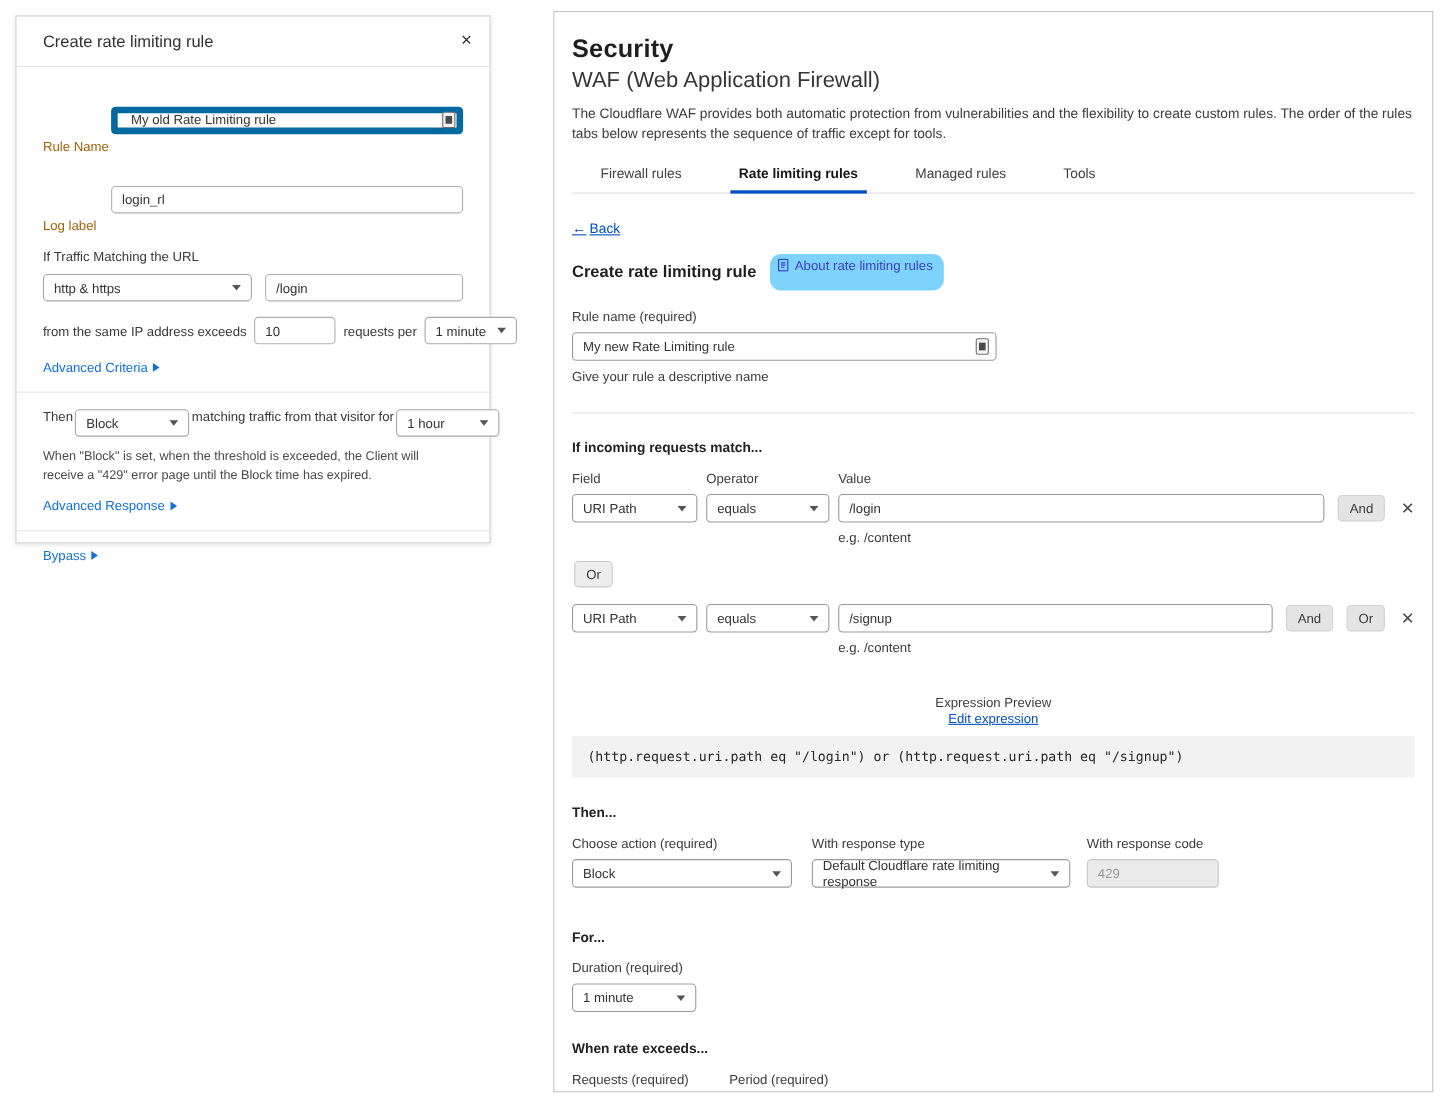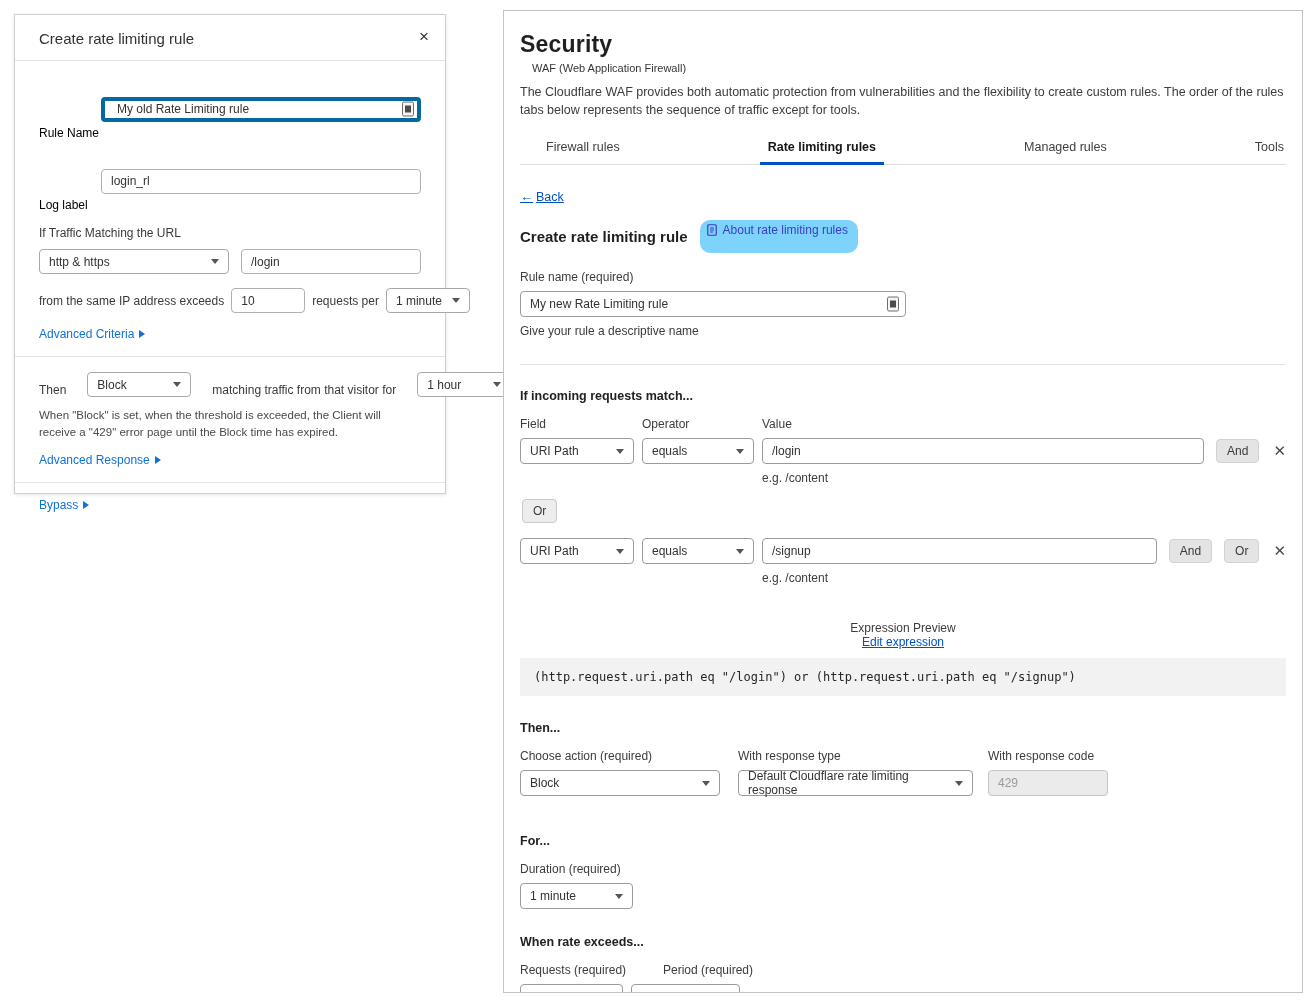--- a/index.html
+++ b/index.html
@@ -18,27 +18,27 @@
   }
   .dialog-header {
     padding:15px 16px 13px 24px; display:flex; justify-content:space-between; align-items:flex-start;
     border-bottom:1px solid #e4e4e4;
   }
   .dialog-title { font-size:15px; color:#313131; }
   .dialog-close { font-size:17px; line-height:14px; color:#333; cursor:pointer; }
   .dialog-body { flex:1; padding:17px 24px 0 24px; font-size:12px; color:#3a3a3a; }
   .section-title { font-weight:bold; color:#222; margin-bottom:13px; }
   .frow { display:flex; align-items:center; margin-bottom:10px; }
-  .frow .flabel { width:62px; flex:none; color:#000000;margin-top:48px; }
+  .frow .flabel { width:62px; flex:none; color:#a16207;margin-top:48px; }
   .tinput {
     height:25px; border:1px solid #b0b0b0; border-radius:4px; padding:0 26px 0 9px;
     font-size:12px; font-family:"Liberation Sans",sans-serif; color:#333; width:100%; background:#fff; outline:none;
   }
   .tinput.plain { padding-right:9px; }
-  .tinput.focused { border:4px solid #0369a1;padding-left:12px; }
+  .tinput.focused { border:6px solid #0369a1;padding-left:12px; }
   .input-wrap { position:relative; flex:1; }
   .autofill {
     position:absolute; right:7px; top:50%; transform:translateY(-50%);
     width:12px; height:15px; border:1px solid #6d6d6d; border-radius:2px; background:#f4f4f4;
     display:flex; align-items:center; justify-content:center;
   }
   .autofill::after { content:""; width:6px; height:7px; background:#4a4a4a; }
   .select {
     height:25px; border:1px solid #a8a8a8; border-radius:4px; background:#fff;
     display:flex; align-items:center; justify-content:space-between; padding:0 9px;
@@ -47,39 +47,39 @@
   .caret { width:0; height:0; border-left:4px solid transparent; border-right:4px solid transparent; border-top:5px solid #555; flex:none; margin-left:6px; }
   .match-label { margin:14px 0 9px; }
   .url-row { display:flex; gap:12px; margin-bottom:14px; }
   .url-row .select { width:190px; flex:none; }
   .exceeds-row { display:flex; align-items:center; gap:7px; margin-bottom:14px; white-space:nowrap; }
   .exceeds-row .tinput.small { width:74px; flex:none; }
   .exceeds-row .select.small { width:84px; flex:none; }
   .blue-link { color:#1071d9; font-size:12px; cursor:pointer; display:inline-flex; align-items:center; }
   .tri { display:inline-block; width:0; height:0; border-top:4px solid transparent; border-bottom:4px solid transparent; border-left:6px solid currentColor; margin-left:5px; }
   .dlg-divider { border:none; border-top:1px solid #e4e4e4; margin:15px -24px 15px -24px; }
-  .then-row { display:flex; align-items:flex-end; gap:21px; white-space:nowrap; margin-bottom:10px; }
+  .then-row { display:flex; align-items:flex-start; gap:2px; white-space:nowrap; margin-bottom:10px; }
   .then-row .select.action { width:104px; flex:none; }
   .then-row .select.dur { width:94px; flex:none; }
   .note { font-size:11.5px; color:#4a4a4a; line-height:1.45; margin:2px 0 13px; }
   .dialog-footer {
     height:43px; background:#dcdcdc; display:flex; align-items:center; justify-content:flex-end;
     gap:34px; padding:0 22px; font-size:12.5px; color:#333;
   }
   .text-btn { cursor:pointer; }
 
   
   .panel {
     position:absolute; left:503px; top:10px; width:800px; height:983px;
     background:#fff; border:1px solid #c4c4c4; padding:16px 16px 0 16px; overflow:hidden;
   }
   .h1 { font-size:23px; font-weight:bold; color:#1f1f1f; margin:4px 0 4px; letter-spacing:.2px; }
-  .h2 { font-size:11px; font-weight:normal; color:#363636; margin:0 12px 9px; }
+  .h2 { font-size:20px; font-weight:normal; color:#363636; margin:0 0 9px; }
   .desc { font-size:12.5px; color:#3c3c3c; line-height:1.45; max-width:772px; margin:0 0 12px; }
-  .tabs { display:flex; gap:30px; border-bottom:1px solid #dedede; padding-left:24px;justify-content:space-between; }
+  .tabs { display:flex; gap:48px; border-bottom:1px solid #dedede; padding-left:24px; }
   .tab { font-size:12.5px; color:#404040; padding:9px 2px 10px; cursor:pointer; position:relative; }
   .tab.active { font-weight:bold; color:#161616; }
   .tab.active::after { content:""; position:absolute; left:-6px; right:-6px; bottom:-1px; height:3px; background:#0051c3; }
   .back-link { display:inline-flex; align-items:center; gap:3px; margin:24px 0 16px; color:#0051c3; font-size:12.5px; text-decoration:underline; cursor:pointer; }
   .back-arrow { text-decoration:none; font-size:13px; }
   .heading-row { display:flex; align-items:center; gap:12px; margin-bottom:17px; }
   .form-heading { font-size:15px; font-weight:bold; color:#1f1f1f; }
   .badge {
     display:inline-flex; align-items:center; gap:6px; background:#7dd3fc; color:#3d3dc2;
     font-size:12px; border-radius:10px; padding:3px 10px 16px 7px; cursor:pointer;

